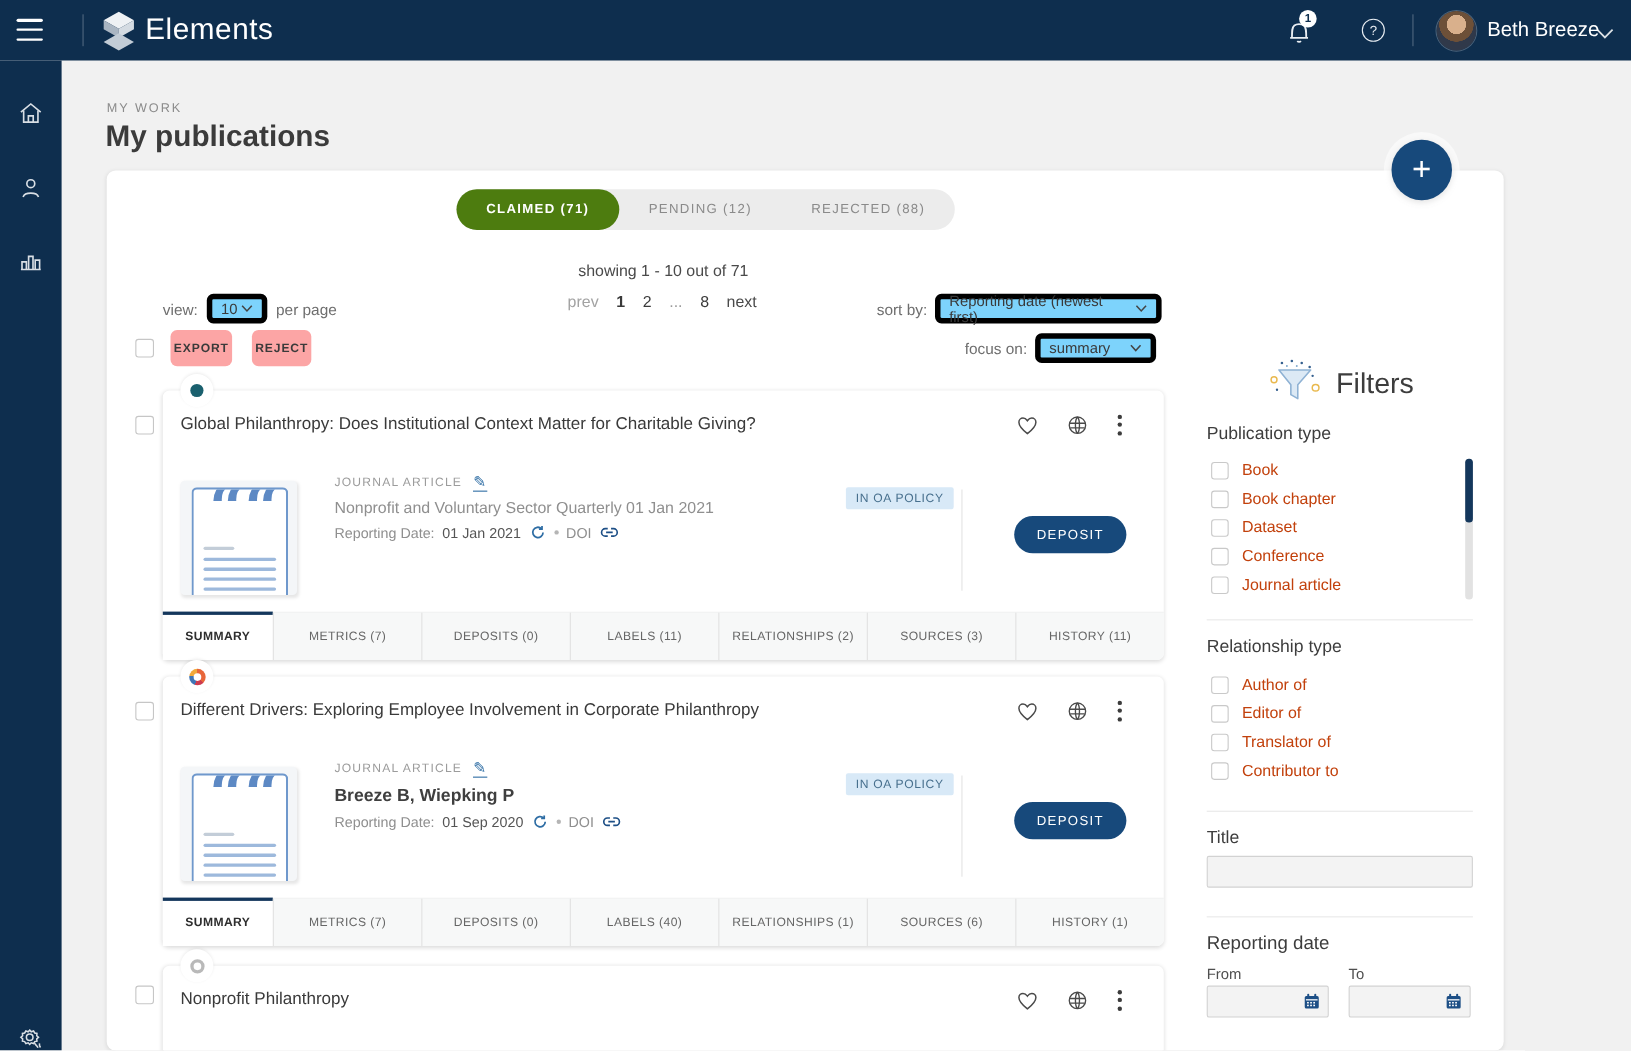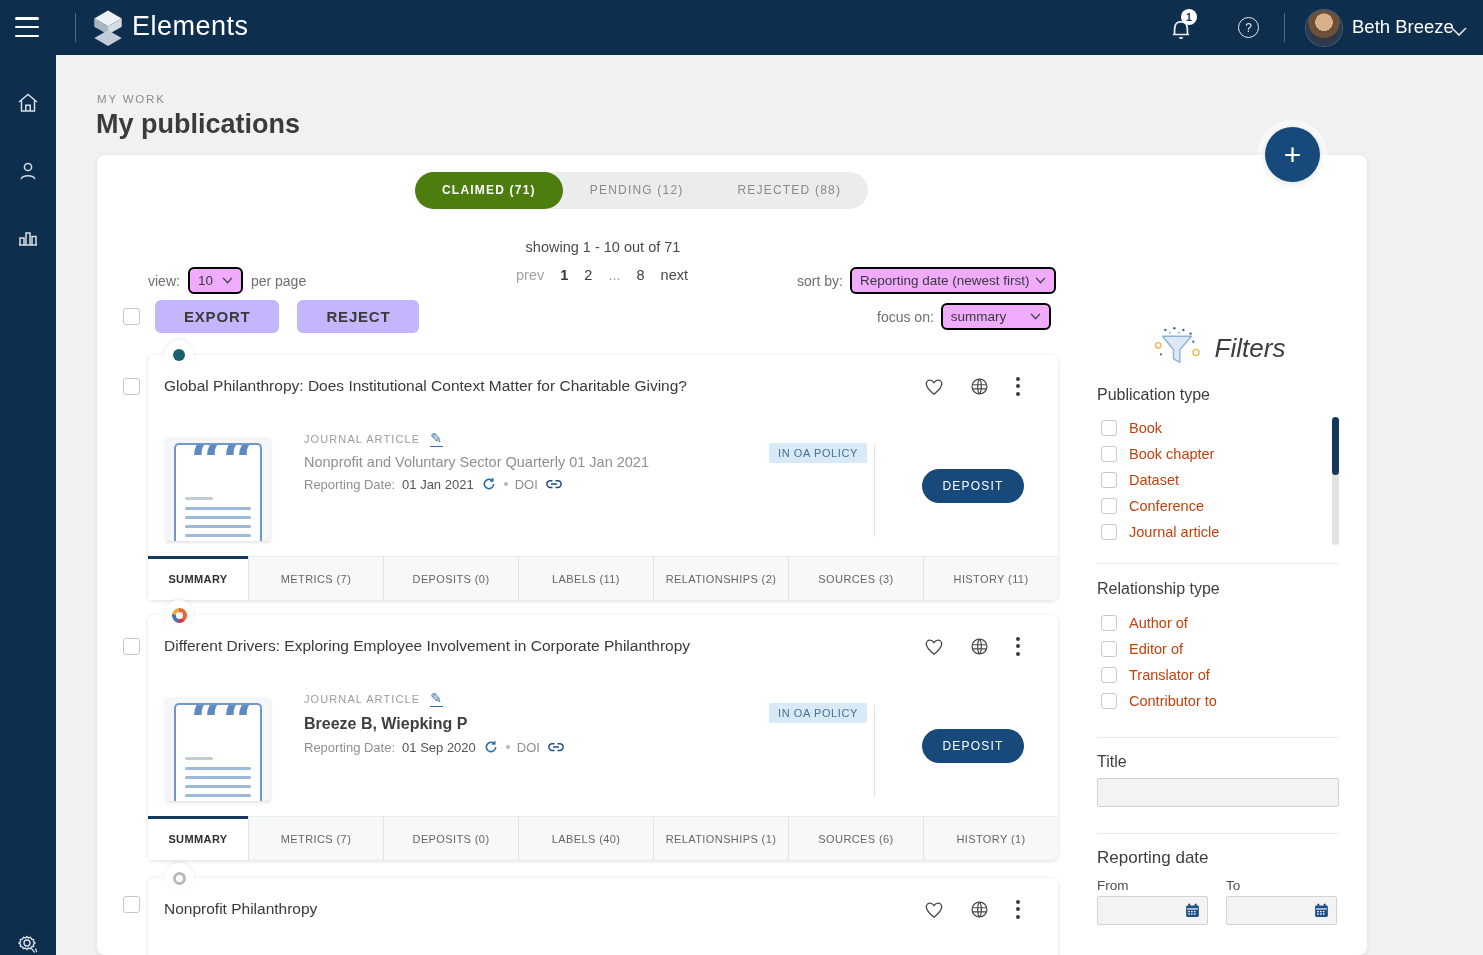--- a/index.html
+++ b/index.html
@@ -37,30 +37,30 @@
   .panel { position:absolute; left:41px; top:100px; width:1270px; height:800px; background:#fff; border-radius:8px;
     box-shadow:0 1px 4px rgba(0,0,0,.09); overflow:hidden; }
   
   .status-tabs { position:absolute; left:318px; top:17px; height:37px; background:#ececec; border-radius:20px; display:flex; align-items:center; }
   .stab { font-size:12px; letter-spacing:1.2px; color:#8a8a8a; padding:0 27px; line-height:37px; cursor:pointer; white-space:nowrap; }
   .stab.active { background:#4d7c0f; color:#fff; border-radius:20px; font-weight:600; }
   
   .showing { position:absolute; left:51px; top:84px; width:910px; text-align:center; font-size:14.5px; color:#4a4a4a; }
   .ctl-row { position:absolute; top:112px; height:27px; display:flex; align-items:center; }
   .lbl { font-size:14px; color:#6e6e6e; }
-  .selectbox { display:flex; align-items:center; justify-content:space-between; border:2px solid #000000; border-radius:6px; background:#f0abfc;
+  .selectbox { display:flex; align-items:center; justify-content:space-between; border:5px solid #000000; border-radius:6px; background:#7dd3fc;
     height:27px; padding:4px 8px; font-size:13.5px; color:#3a3a3a; cursor:pointer; }
   .pager { position:absolute; left:330px; top:112px; width:350px; display:flex; justify-content:center; gap:16px; font-size:14.5px; }
   .pg-prev { color:#a3a3a3; cursor:pointer; }
   .pg-num { color:#3a3a3a; cursor:pointer; }
   .pg-num.cur { font-weight:700; }
   .pg-dots { color:#9a9a9a; }
   .pg-next { color:#4a4a4a; cursor:pointer; }
-  .btn-gray { background:#c4b5fd; border-radius:6px; height:33px; padding:0 29px; display:flex; align-items:center;
-    font-size:15px; font-weight:700; letter-spacing:.8px; color:#3a3a3a; cursor:pointer; }
+  .btn-gray { background:#fca5a5; border-radius:6px; height:33px; padding:0 3px; display:flex; align-items:center;
+    font-size:11px; font-weight:700; letter-spacing:.8px; color:#3a3a3a; cursor:pointer; }
   .checkbox { width:17px; height:17px; border:1px solid #c6c6c6; border-radius:3px; background:#fff; cursor:pointer; }
   
   .card { position:absolute; left:51px; width:910px; background:#fff; border-radius:6px; box-shadow:0 1px 4px rgba(0,0,0,.14); }
   .notch { position:absolute; left:16px; top:-15px; width:30px; height:30px; background:#fff; border-radius:50%;
     box-shadow:0 -1px 3px rgba(0,0,0,.08); display:flex; align-items:center; justify-content:center; }
   .dot-teal { width:12px; height:12px; border-radius:50%; background:#1A606E; }
   .donut { width:15px; height:15px; border-radius:50%; background:conic-gradient(#e8663a 0 38%, #cd3b4f 38% 55%, #3f74b5 55% 78%, #f2a93b 78% 100%); position:relative; }
   .donut::after { content:""; position:absolute; left:4px; top:4px; width:7px; height:7px; background:#fff; border-radius:50%; }
   .donut-gray { width:13px; height:13px; border-radius:50%; border:3.5px solid #b9b9b9; }
   .card-head { position:absolute; left:0; top:0; right:0; height:62px; display:flex; align-items:center; }
@@ -89,21 +89,21 @@
     font-size:12px; letter-spacing:1.2px; display:flex; align-items:center; justify-content:center; cursor:pointer; }
   .card-tabs { position:absolute; left:0; bottom:0; right:0; height:44px; background:#f7f8f8; border-top:1px solid #ececec;
     border-radius:0 0 6px 6px; display:flex; }
   .ctab { flex:1; display:flex; align-items:center; justify-content:center; font-size:11px; letter-spacing:.4px; color:#666;
     border-left:1px solid #e2e2e2; cursor:pointer; position:relative; }
   .ctab:first-child { border-left:none; }
   .ctab.active { background:#fff; color:#2e2e2e; font-weight:700; max-width:100px; }
   .ctab.active::before { content:""; position:absolute; left:0; top:-1px; right:0; height:3px; background:#14375C; }
   .row-check { position:absolute; left:26px; }
   .filters-head { position:absolute; left:1000px; top:170px; width:242px; display:flex; align-items:center; justify-content:center; gap:10px; }
-  .filters-title { font-size:26px; color:#3d3d3d;font-style:italic; }
+  .filters-title { font-size:26px; color:#3d3d3d; }
   .f-section-title { position:absolute; left:1000px; font-size:16px; font-weight:500; color:#3d3d3d; }
   .f-item { position:absolute; left:1004px; display:flex; align-items:center; gap:12px; height:22px; }
   .f-check { width:16px; height:16px; border:1px solid #c9c9c9; border-radius:3px; background:#fff; cursor:pointer; }
   .f-label { font-size:14.5px; color:#c2410c; }
   .f-scrolltrack { position:absolute; left:1235px; top:262px; width:7px; height:128px; background:#e2e2e2; border-radius:4px; }
   .f-scrollthumb { position:absolute; left:0; top:0; width:7px; height:58px; background:#14375C; border-radius:4px; cursor:pointer; }
   .f-div { position:absolute; left:1000px; width:242px; height:1px; background:#e8e8e8; }
   .f-input { position:absolute; left:1000px; width:242px; height:29px; background:#f3f3f3; border:1px solid #d2d2d2; border-radius:2px;
     font-family:inherit; font-size:13px; padding:0 8px; color:#3d3d3d; }
   .date-lbl { position:absolute; font-size:13.5px; color:#4f4f4f; }

